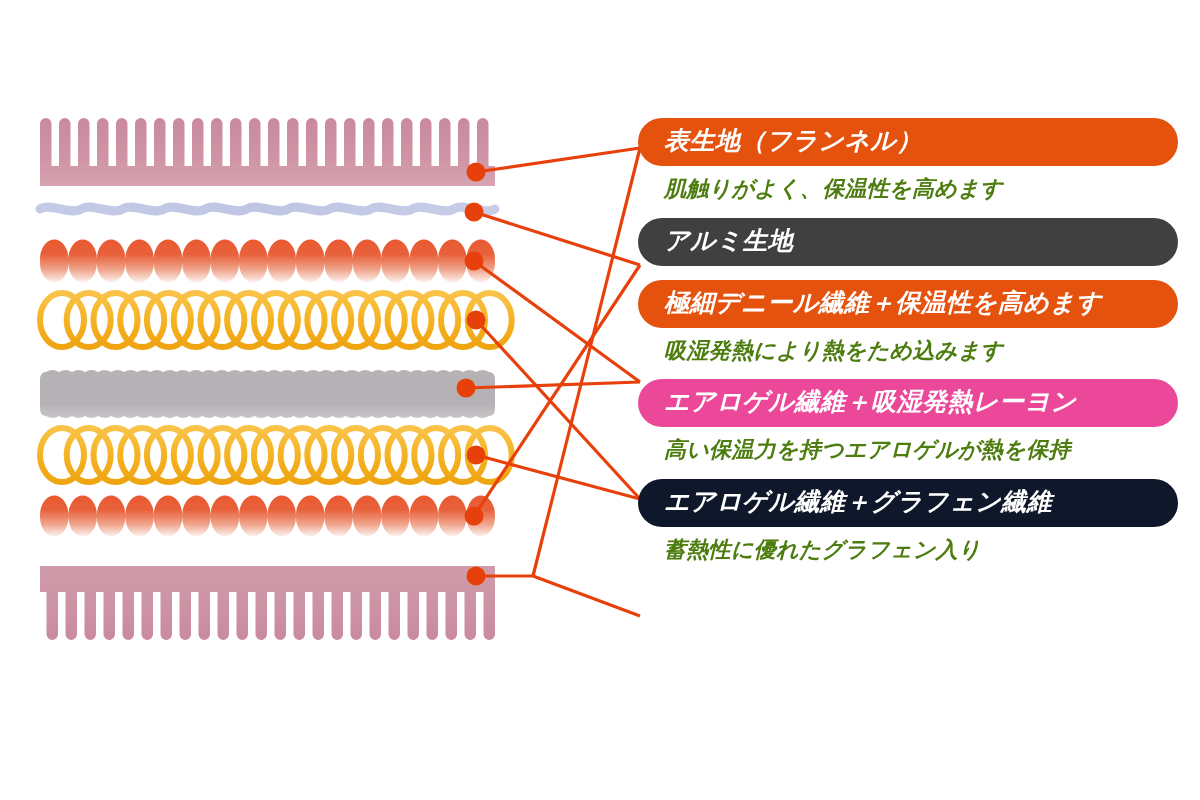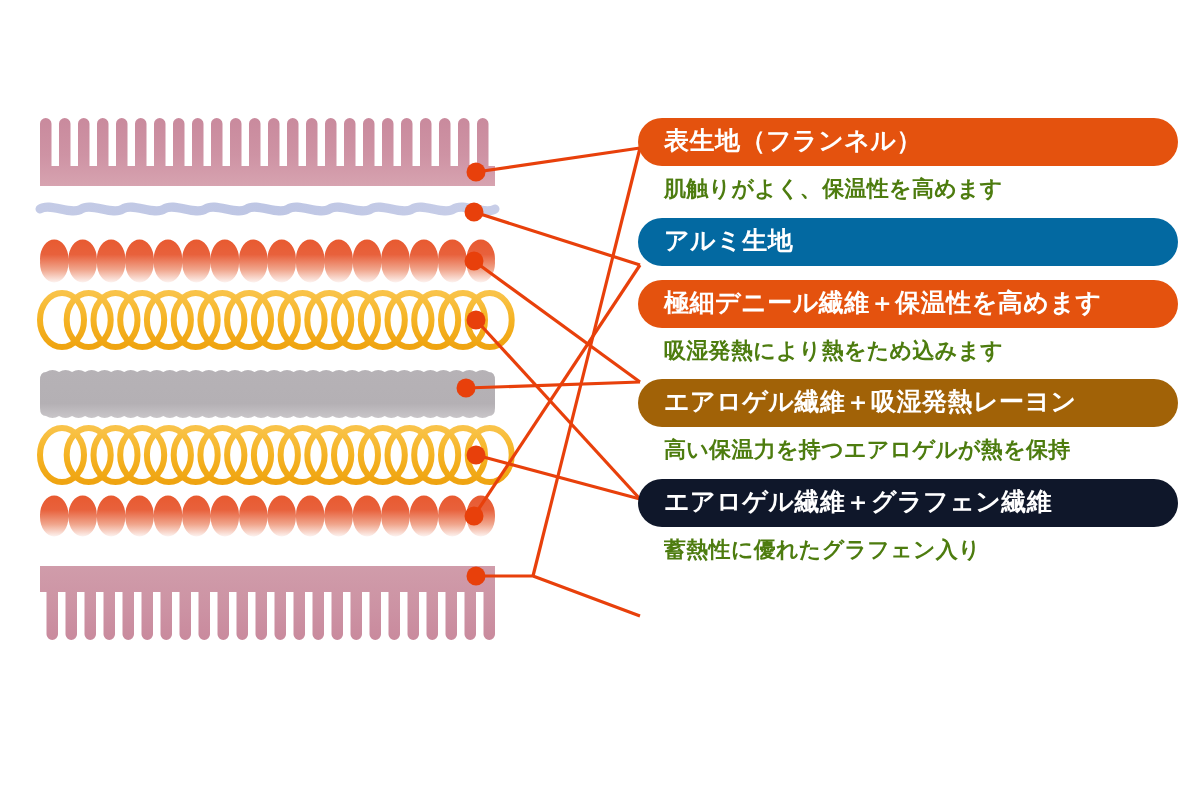--- a/index.html
+++ b/index.html
@@ -3,21 +3,21 @@
 <meta charset="utf-8">
 <style>
   html,body{margin:0;padding:0;}
   body{
     width:1200px;height:800px;
     background:#ffffff;
     font-family:"DejaVu Sans","Liberation Sans",sans-serif;
     overflow:hidden;
     position:relative;
   }
-  #stage{position:absolute;left:0;top:0;width:1200px;height:800px;}
+  #stage{position:absolute;left:0;top:0;width:1200px;height:800px;font-style:italic;}
 
   
   #layers{position:absolute;left:0;top:0;width:560px;height:800px;}
   #layers svg{position:absolute;left:0;top:0;}
 
   
   #connectors{position:absolute;left:0;top:0;width:1200px;height:800px;pointer-events:none;}
 
   
   #panel{
@@ -184,30 +184,30 @@
   </svg>
 
   <div id="panel">
 
     <div class="entry e0">
       <span class="pill" style="background: rgb(228, 82, 14);">表生地（フランネル）</span>
       <span class="desc">肌触りがよく、保温性を高めます</span>
     </div>
 
     <div class="entry e1">
-      <span class="pill" style="background: #0369a1;">アルミ生地</span>
+      <span class="pill" style="background: #404040;">アルミ生地</span>
     </div>
 
     <div class="entry e2">
       <span class="pill" style="background: rgb(228, 82, 14);">極細デニール繊維＋保温性を高めます</span>
       <span class="desc">吸湿発熱により熱をため込みます</span>
     </div>
 
     <div class="entry e3">
-      <span class="pill" style="background: #a16207;">エアロゲル繊維＋吸湿発熱レーヨン</span>
+      <span class="pill" style="background: #ec4899;">エアロゲル繊維＋吸湿発熱レーヨン</span>
       <span class="desc">高い保温力を持つエアロゲルが熱を保持</span>
     </div>
 
     <div class="entry e4">
       <span class="pill" style="background: #0f172a;">エアロゲル繊維＋グラフェン繊維</span>
       <span class="desc">蓄熱性に優れたグラフェン入り</span>
     </div>
 
   </div>
 </div>

